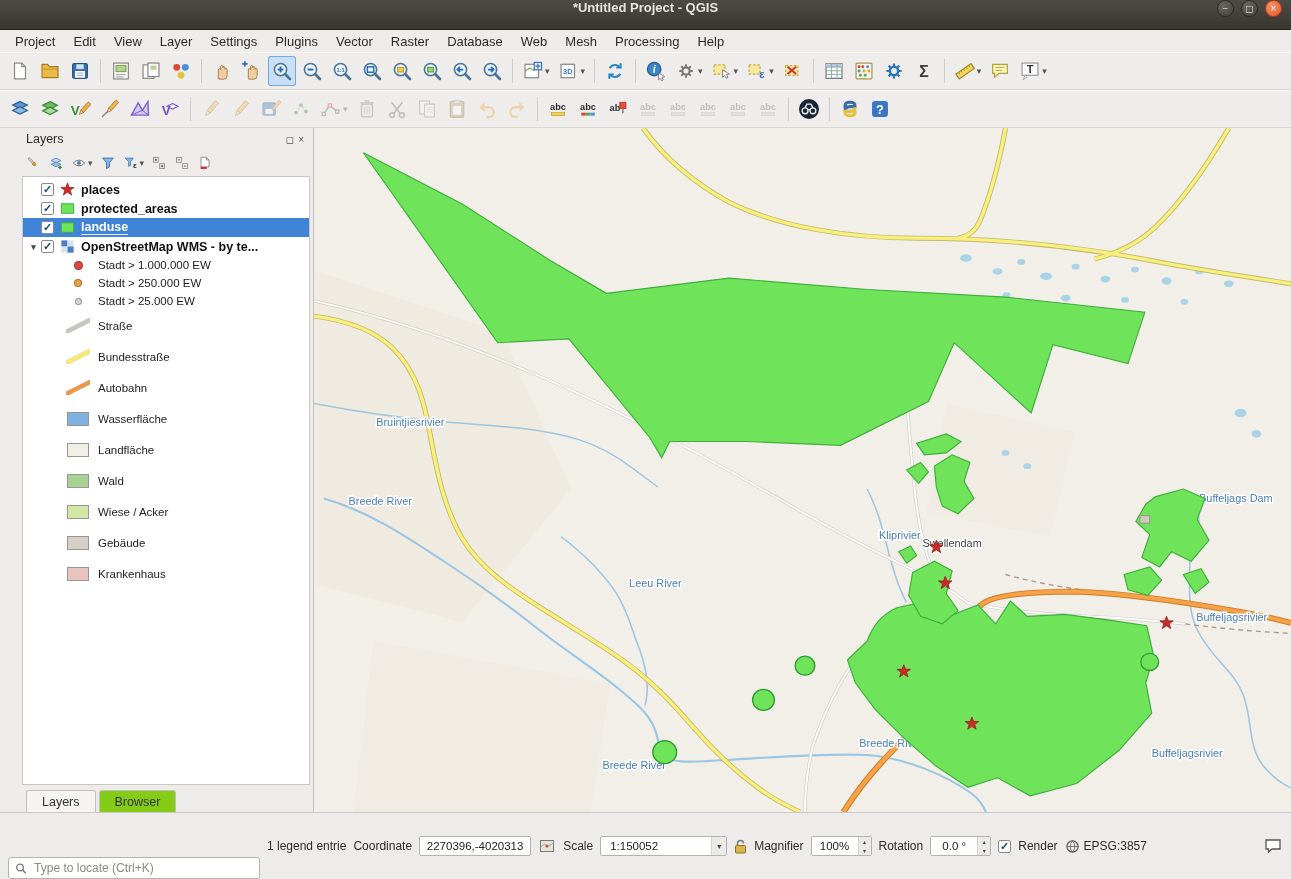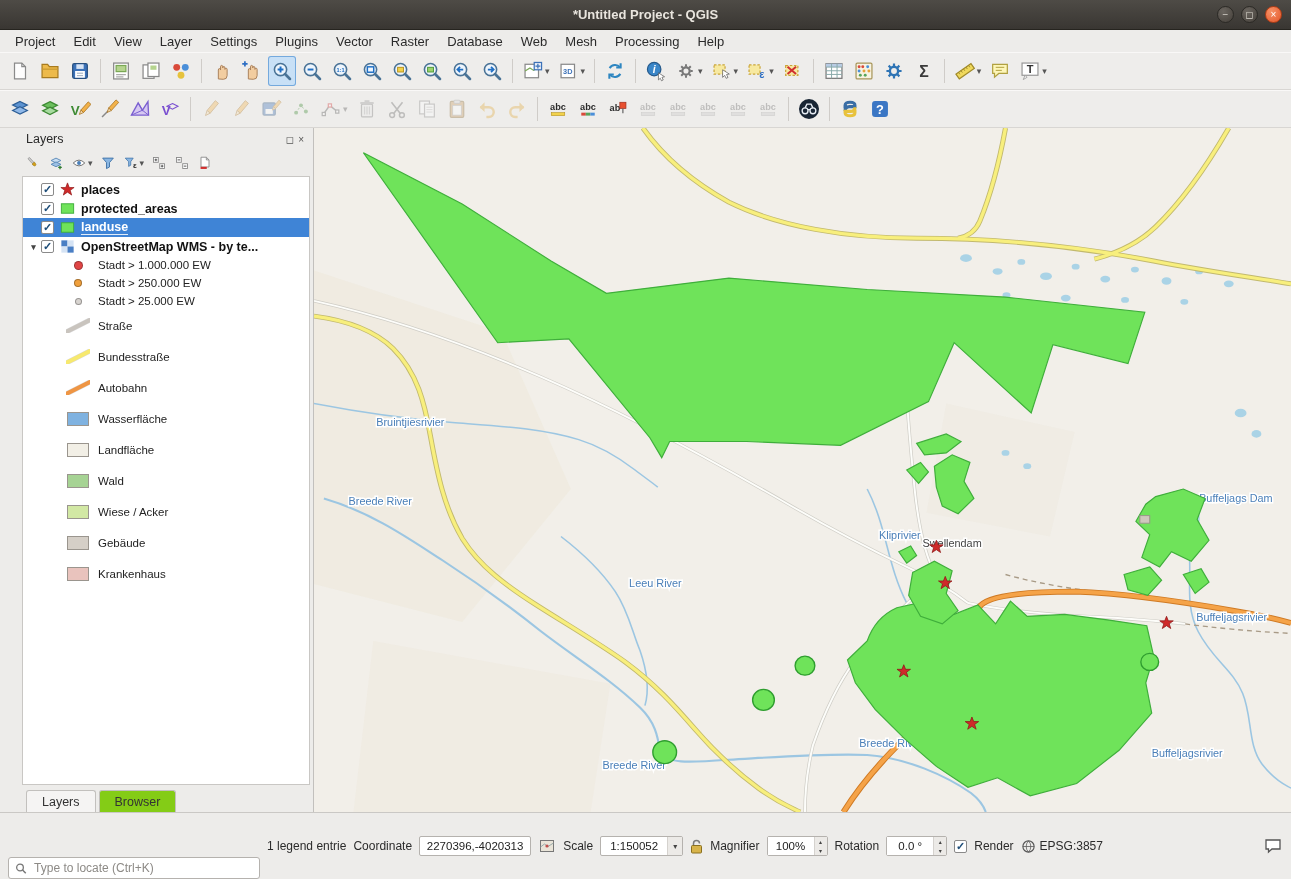--- a/index.html
+++ b/index.html
@@ -1,20 +1,20 @@
 <!DOCTYPE html>
 <html><head>
 <meta charset="utf-8">
 <style>
   html,body{margin:0;padding:0;background:#555;font-family:"Liberation Sans",sans-serif;}
   *{box-sizing:border-box;}
   .window{width:1291px;height:879px;display:flex;flex-direction:column;background:#edecea;overflow:hidden;}
 
   
-  .titlebar{flex:0 0 30px;background:linear-gradient(#4e4b46,#393632);display:flex;align-items:center;position:relative;border-bottom:1px solid #26241f;padding-left:36px;}
+  .titlebar{flex:0 0 30px;background:linear-gradient(#4e4b46,#393632);display:flex;align-items:flex-start;position:relative;border-bottom:1px solid #26241f;padding-left:36px;}
   .titlebar .title{position:absolute;left:0;right:0;text-align:center;color:#e9e5de;font-size:13px;font-weight:bold;pointer-events:none;}
   .win-controls{margin-left:auto;display:flex;gap:7px;padding-right:9px;z-index:2;}
   .win-btn{width:17px;height:17px;border-radius:50%;display:flex;align-items:center;justify-content:center;font-size:10px;line-height:1;color:#d8d4cc;background:radial-gradient(circle at 35% 30%,#6b6660,#443f39);border:1px solid #2b2925;padding:0;cursor:default;}
   .win-btn.close{background:radial-gradient(circle at 35% 30%,#f69267,#e4572a);border-color:#b23c14;color:#fff;}
 
   
   .menubar{flex:0 0 22px;display:flex;align-items:center;background:#edecea;padding-left:6px;}
   .menu-item{padding:2px 9px;font-size:13px;color:#2b2b2b;border-radius:2px;white-space:nowrap;text-align:right;}
 
   
@@ -59,21 +59,21 @@
   .map-area svg{width:100%;height:100%;display:block;}
 
   
   .statusbar{flex:0 0 31px;display:flex;align-items:center;gap:7px;padding:0 8px;background:#edecea;border-top:1px solid #cac8c5;font-size:12px;color:#2b2b2b;white-space:nowrap;}
   .locate{display:flex;align-items:center;gap:5px;background:#fff;border:1px solid #b5b2ae;border-radius:3px;height:22px;padding:0 6px;width:252px;flex:0 0 252px;margin-top:44px;}
   .locate input{border:none;outline:none;font-size:12px;width:100%;color:#333;background:transparent;}
   .locate input::placeholder{color:#8d8a86;}
   .sb-label{color:#2b2b2b;}
   .sb-input{height:20px;border:1px solid #b5b2ae;border-radius:2px;background:#fff;font-size:11.5px;text-align:center;color:#222;}
   .sb-icon-btn{border:none;background:transparent;padding:1px;display:flex;align-items:center;}
-  .combo{display:flex;align-items:center;border:1px solid #b5b2ae;background:#fff;border-radius:2px;height:20px;}
+  .combo{display:flex;align-items:center;border:1px solid #b5b2ae;background:#fff;border-radius:2px;height:20px;gap:44px;}
   .combo input{border:none;outline:none;width:66px;text-align:center;font-size:11.5px;color:#222;}
   .combo-arrow{width:15px;text-align:center;font-size:8px;color:#444;border-left:1px solid #d5d2ce;align-self:stretch;display:flex;align-items:center;justify-content:center;background:#eceae7;}
   .spin{display:flex;align-items:stretch;border:1px solid #b5b2ae;background:#fff;border-radius:2px;height:20px;}
   .spin input{border:none;outline:none;width:46px;text-align:center;font-size:11.5px;color:#222;}
   .spin .arrows{display:flex;flex-direction:column;width:13px;border-left:1px solid #d5d2ce;background:#eceae7;}
   .spin .arrows span{flex:1;font-size:6px;line-height:1;display:flex;align-items:center;justify-content:center;color:#444;}
   .sb-check{width:13px;height:13px;border:1px solid #8a8a8a;background:#fff;border-radius:2px;font-size:11px;line-height:11px;text-align:center;color:#1f4e79;font-weight:bold;}
   .crs{display:flex;align-items:center;gap:4px;}
   .push-right{margin-left:auto;}
 </style>

